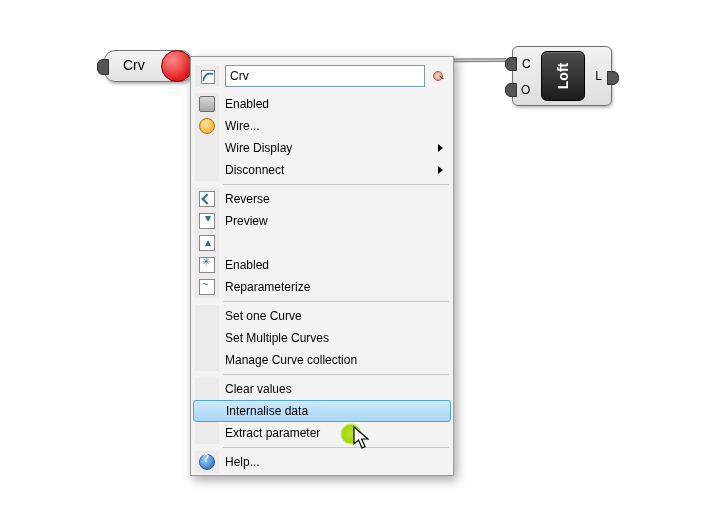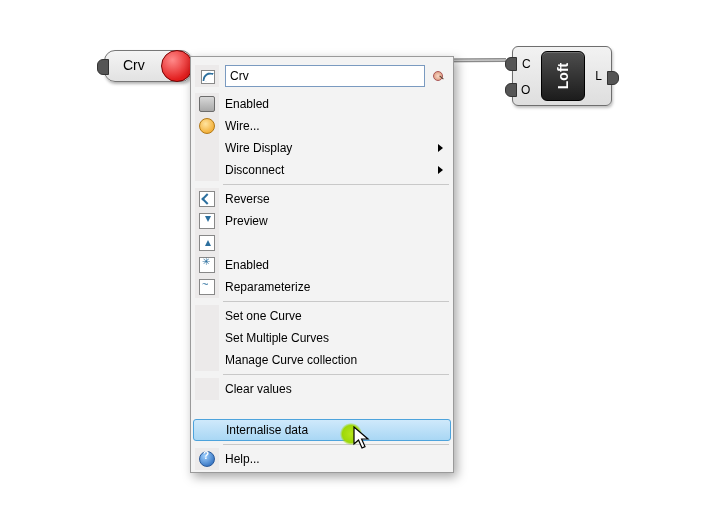--- a/index.html
+++ b/index.html
@@ -172,21 +172,20 @@
     padding: 0 4px;
     line-height: 20px;
     font-size: 12px;
     margin-right: 6px;
   }
   .menu .row.highlight {
     background: linear-gradient(#cfe9fb, #a9d7f4);
     border: 1px solid #4da3dc;
     border-radius: 3px;
     height: 20px;
-    margin-top: 19px;
   }
   .menu .row.highlight .icon-col { background: transparent; }
 
   
   .ic {
     width: 14px;
     height: 14px;
     display: block;
     position: relative;
   }
@@ -343,20 +342,24 @@
     <div class="sep"></div>
 
     <div class="row">
       <div class="icon-col"></div>
       <span class="lbl">Clear values</span>
     </div>
     <div class="row highlight">
       <div class="icon-col"></div>
       <span class="lbl">Internalise data</span>
     </div>
+    <div class="row">
+      <div class="icon-col"></div>
+      <span class="lbl">Extract parameter</span>
+    </div>
 
     <div class="sep"></div>
 
     <div class="row">
       <div class="icon-col">
           <span class="ic ic-help"></span>
         </div>
       <span class="lbl">Help...</span>
     </div>
 

